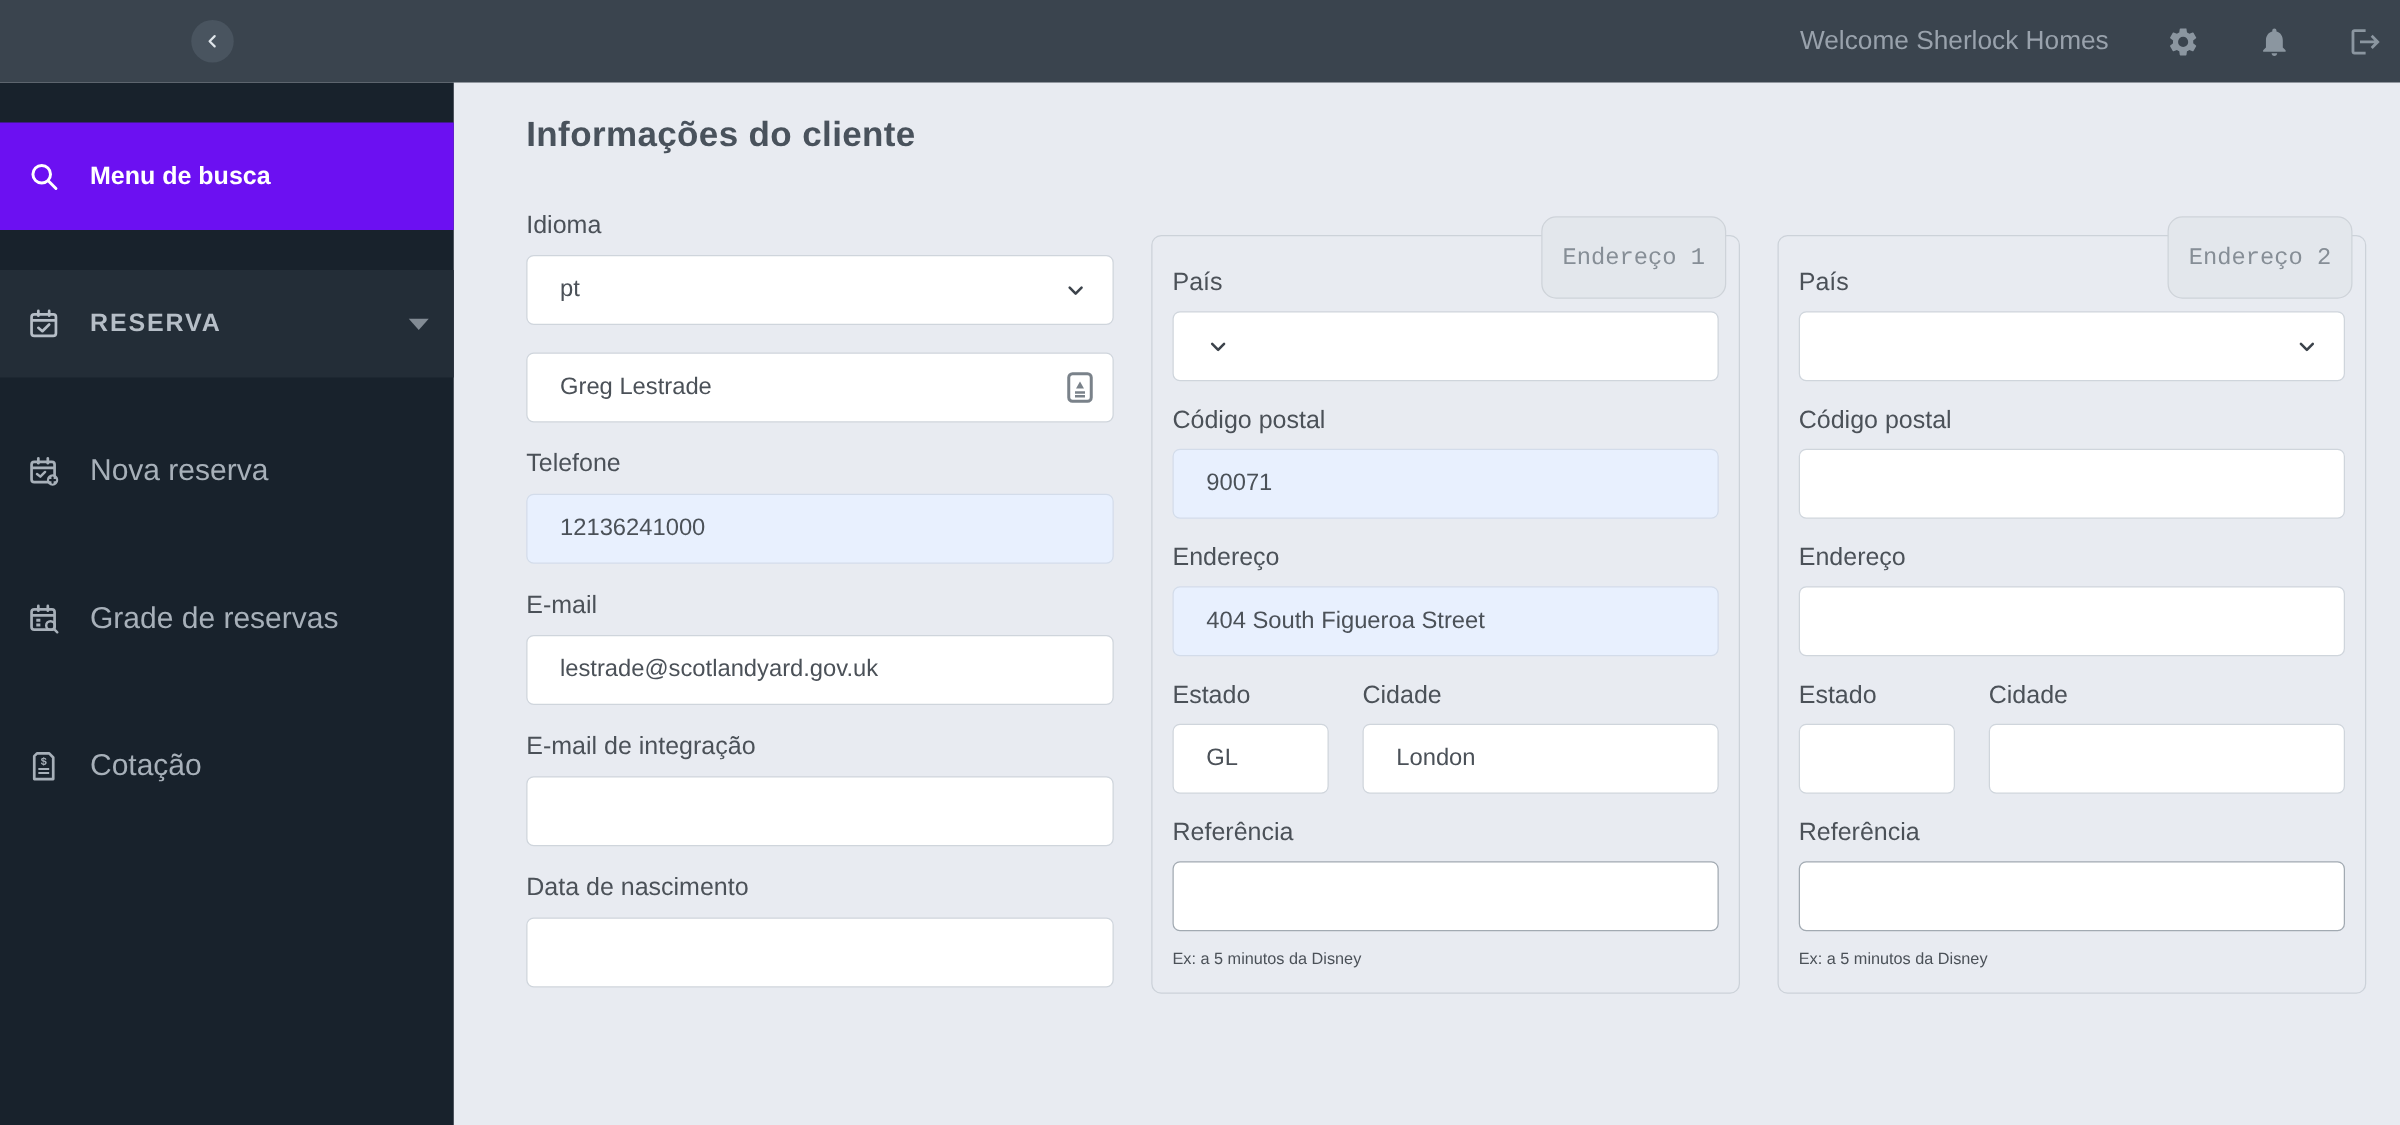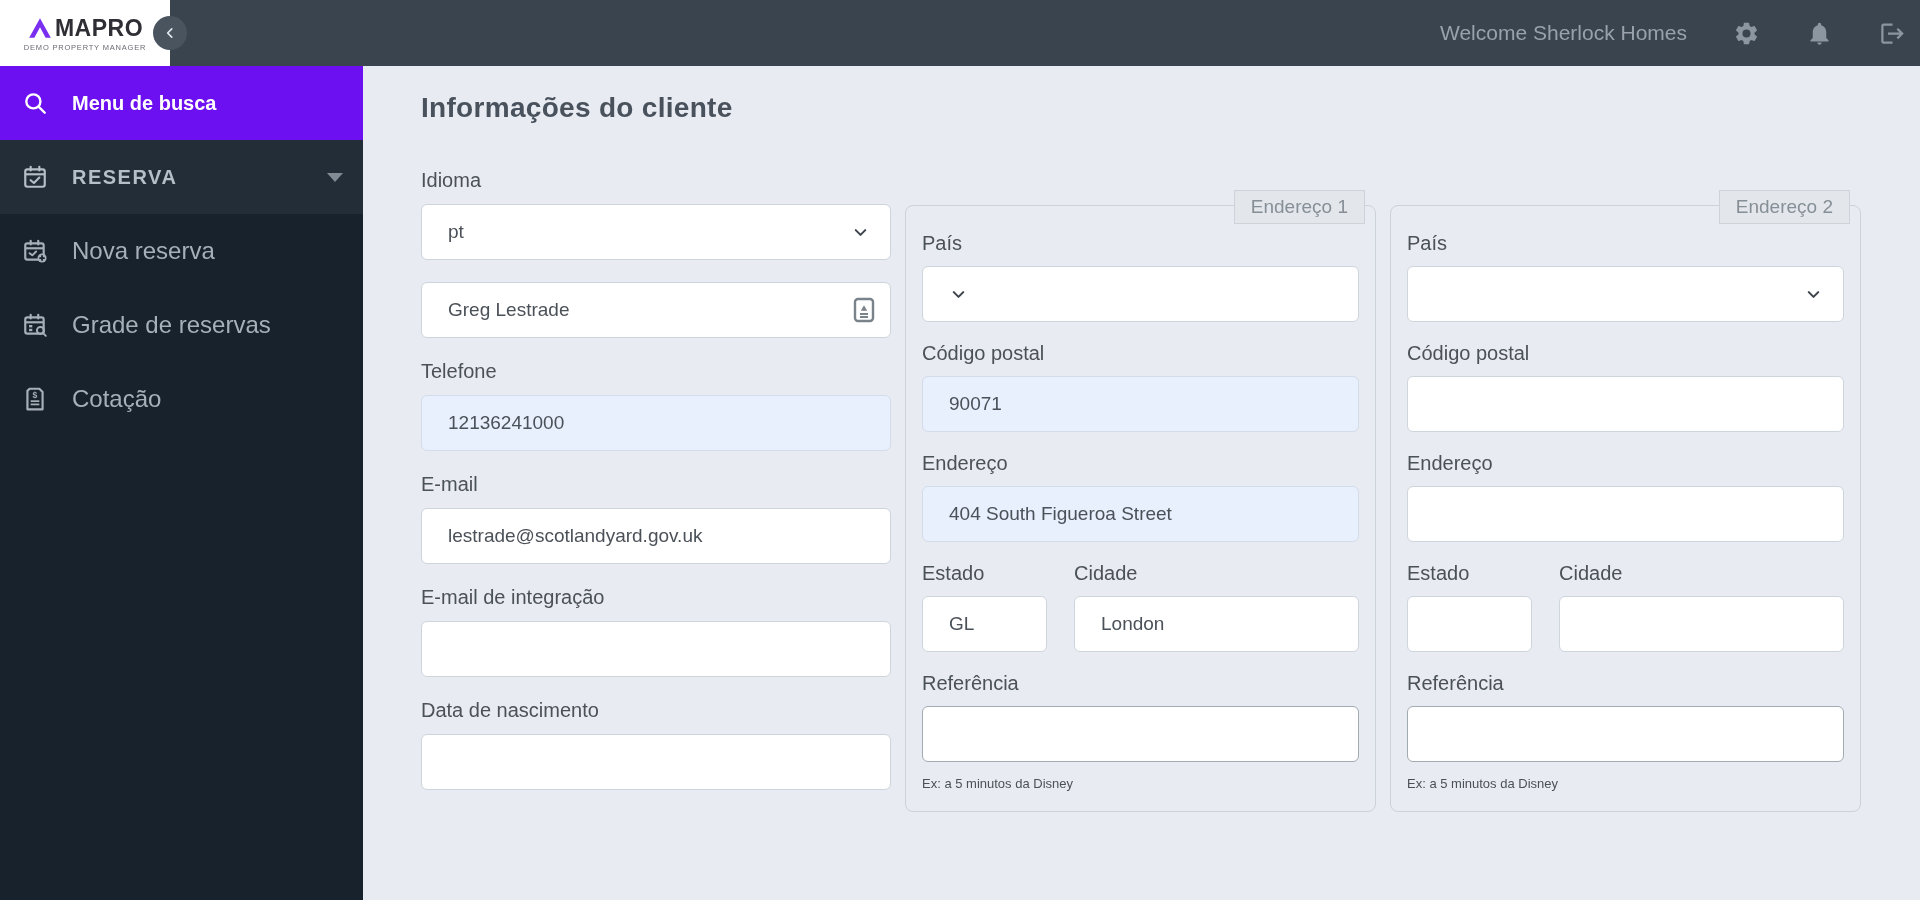--- a/index.html
+++ b/index.html
@@ -18,75 +18,66 @@
     border-radius:50%; background:#49545f; border:none; display:flex; align-items:center; justify-content:center; cursor:pointer; }
   .topbar-right { margin-left:auto; display:flex; align-items:center; gap:46px; padding-right:14px; }
   .welcome { color:#99a2ac; font-size:21px; }
   .tb-icon { width:27px; height:27px; cursor:pointer; }
 
   
   .app-body { flex:1; display:flex; min-height:0; }
 
   
   .sidebar { width:363px; flex:0 0 363px; background:#18222c; }
-  .side-item { height:74px; display:flex; align-items:center; padding:0 20px 0 22px; cursor:pointer; }
+  .side-item { height:86px; display:flex; align-items:center; padding:0 20px 0 22px; cursor:pointer;margin-top:32px; }
   .side-item .s-icon { width:26px; height:26px; flex:0 0 26px; margin-right:24px; }
   .side-item.active { background:#6c10f2; }
   .side-item.active .s-label { color:#ffffff; font-weight:700; font-size:20px; }
   .side-item.section { background:#232d37; }
   .side-item.section .s-label { color:#b6bec7; font-weight:700; font-size:20px; letter-spacing:1.5px; }
   .s-label { color:#a7b0b9; font-size:24px; }
   .caret-down { margin-left:auto; width:0; height:0; border-left:8px solid transparent; border-right:8px solid transparent; border-top:9px solid #828b94; }
 
   
   .main { flex:1; padding:26px 28px 0 58px; min-width:0; }
   .page-title { font-size:28px; font-weight:700; color:#49525c; letter-spacing:0.3px; }
-  .form-row { display:flex; gap:14px; margin-top:34px; align-items:flex-end; }
+  .form-row { display:flex; gap:30px; margin-top:34px; align-items:center; }
 
   .col-left { width:470px; flex:0 0 470px; padding-top:11px; }
 
   .form-group { margin-bottom:22px; }
   .form-group label { display:block; font-size:20px; color:#4b5158; margin-bottom:12px; }
   .control { position:relative; }
   .tbox { width:100%; height:56px; background:#ffffff; border:1px solid #cfd5dc; border-radius:6px;
           padding:0 46px 0 26px; font-size:19px; color:#4b5158; font-family:"Liberation Sans",sans-serif; outline:none; }
   .tbox.autofill { background:#e8f0fe; border-color:#d3dcea; }
   .selectbox { width:100%; height:56px; background:#ffffff; border:1px solid #cfd5dc; border-radius:6px;
           display:flex; align-items:center; padding:0 20px 0 26px; font-size:19px; color:#4b5158; cursor:pointer; }
   .selectbox .sel-value { flex:1; }
   .field-icon { position:absolute; right:16px; top:50%; transform:translateY(-50%); width:22px; height:26px; }
 
   
   .addr-panel { flex:0 0 471px; width:471px; border:1px solid #ccd2d9; border-radius:8px; background:#e8ebf1;
                 position:relative; margin-top:13px; padding:26px 16px 20px 16px; }
   .addr-badge { position:absolute; top:-16px; right:10px; background:#e3e7ec; border:1px solid #ced3d9;
-                border-radius:0; padding:5px 16px; font-size:19px; color:#868e96; }
+                border-radius:12px; padding:21px 16px; font-size:19px; color:#868e96;font-family:Liberation Mono, monospace; }
   .addr-panel .form-group { margin-bottom:20px; }
   .addr-panel .form-group label { margin-bottom:11px; }
   .state-city { display:flex; gap:27px; }
   .state-g { width:125px; flex:0 0 125px; }
   .city-g { flex:1; }
   .tbox.ref { border-color:#a2aab2; padding-right:26px; }
   .hint { font-size:13px; color:#4b5158; margin-top:2px; }
 </style>
 </head>
 <body>
 
 <div class="page">
 
   <header class="topbar">
-    <div class="logo-box">
-      <div class="logo-row">
-        <svg class="logo-mark" viewBox="0 0 24 20">
-          <polygon points="2,19 12,1 22,19 17.2,19 12,9.2 6.8,19" fill="#7a2ff0"></polygon>
-        </svg>
-        <span class="logo-text">MAPRO</span>
-      </div>
-      <div class="logo-sub">DEMO PROPERTY MANAGER</div>
-    </div>
     <button class="collapse-btn">
       <svg width="14" height="14" viewBox="0 0 24 24">
         <path d="M15 5l-7 7 7 7" fill="none" stroke="#dfe5ea" stroke-width="3" stroke-linecap="round" stroke-linejoin="round"></path>
       </svg>
     </button>
     <div class="topbar-right">
       <span class="welcome">Welcome Sherlock Homes</span>
       <svg class="tb-icon" viewBox="0 0 24 24" fill="#8b96a0">
         <path d="M19.14 12.94c.04-.3.06-.61.06-.94 0-.32-.02-.64-.07-.94l2.03-1.58a.49.49 0 0 0 .12-.61l-1.92-3.32a.49.49 0 0 0-.59-.22l-2.39.96c-.5-.38-1.03-.7-1.62-.94l-.36-2.54a.48.48 0 0 0-.48-.41h-3.84c-.24 0-.43.17-.47.41l-.36 2.54c-.59.24-1.13.57-1.62.94l-2.39-.96a.49.49 0 0 0-.59.22L2.74 8.87c-.12.21-.08.47.12.61l2.03 1.58c-.05.3-.09.63-.09.94s.02.64.07.94l-2.03 1.58a.49.49 0 0 0-.12.61l1.92 3.32c.12.22.37.29.59.22l2.39-.96c.5.38 1.03.7 1.62.94l.36 2.54c.05.24.24.41.48.41h3.84c.24 0 .44-.17.47-.41l.36-2.54c.59-.24 1.13-.56 1.62-.94l2.39.96c.22.08.47 0 .59-.22l1.92-3.32a.49.49 0 0 0-.12-.61l-2.01-1.58zM12 15.6A3.6 3.6 0 1 1 12 8.4a3.6 3.6 0 0 1 0 7.2z"></path>
       </svg>

